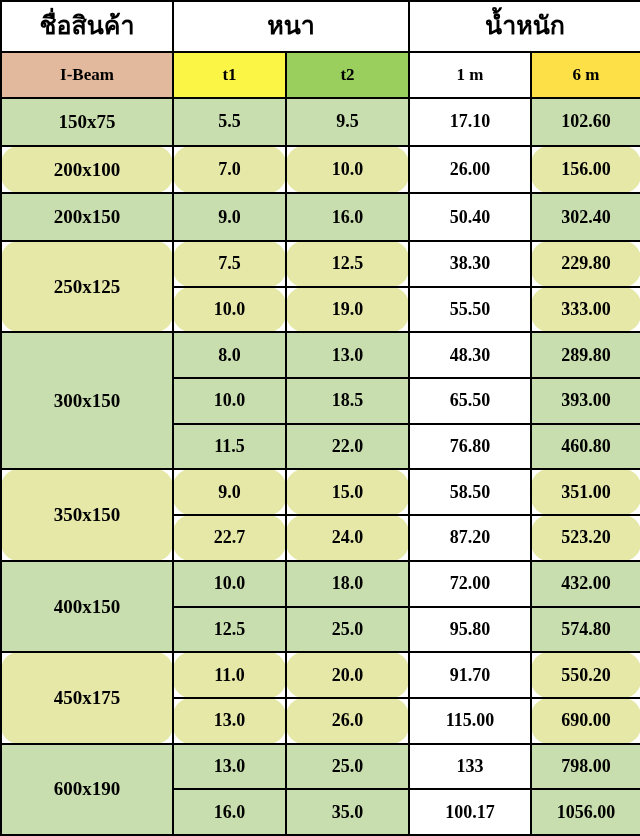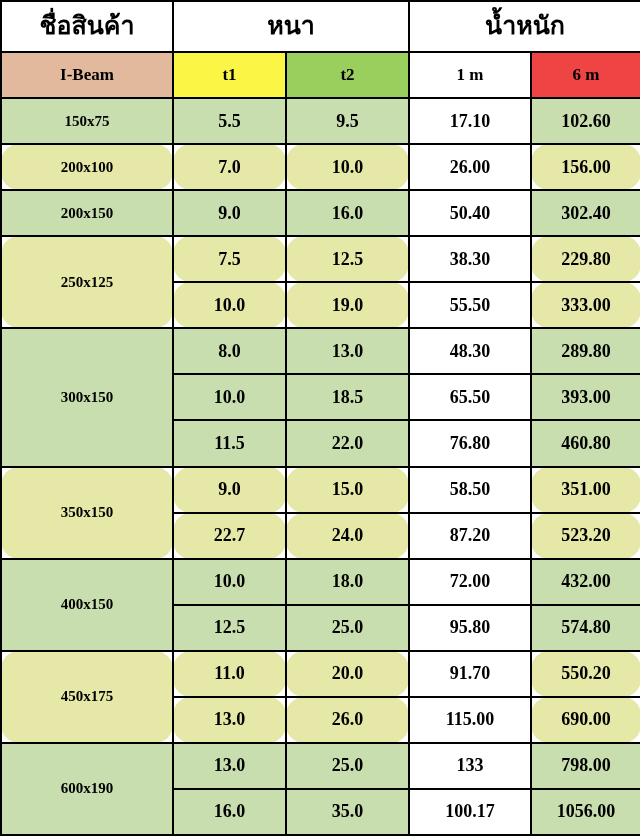--- a/index.html
+++ b/index.html
@@ -51,21 +51,21 @@
   th.h-name { background: #e2b99d; margin-top: 25px; }
   th.h-t1   { background: #fbf546; margin-left: 20px; }
   th.h-t2   { background: #9ace5d; }
   th.h-w1   { background: #ffffff; }
   th.h-w6   { background: #4cb062; }
 
   
   tbody td {
     font-size: 18px;
   }
-  td.name-cell { font-size: 15px; }
+  td.name-cell { font-size: 19px; }
   td.white-cell { background: #ffffff !important; }
 
   tr.band-green td { background: #c9deae; }
   tr.band-yellow td { background: #e6e8a8; }
   td.band-green { background: #c9deae; }
   td.band-yellow { background: #e6e8a8; border-radius: 18px; }
 </style>
 </head>
 <body>
 
@@ -81,21 +81,21 @@
     <tr class="group-head" id="group-head-row">
         <th colspan="1">ชื่อสินค้า</th>
         <th colspan="2">หนา</th>
         <th colspan="2">น้ำหนัก</th>
       </tr>
     <tr class="sub-head" id="sub-head-row">
         <th class="h-name" style="background: rgb(226, 185, 157);">I-Beam</th>
         <th class="h-t1" style="background: rgb(251, 245, 70);">t1</th>
         <th class="h-t2" style="background: rgb(154, 206, 93);">t2</th>
         <th class="h-w1" style="background: rgb(255, 255, 255);">1 m</th>
-        <th class="h-w6" style="background: #ef4444; margin-left: 35px;">6 m</th>
+        <th class="h-w6" style="background: #fde047; margin-left: 35px;">6 m</th>
       </tr>
   </thead>
   <tbody id="table-body">
       <tr class="band-green">
         <td class="name-cell band-green" rowspan="1">150x75</td>
         <td class="band-green">5.5</td>
         <td class="band-green">9.5</td>
         <td class="white-cell">17.10</td>
         <td class="band-green">102.60</td>
       </tr>

